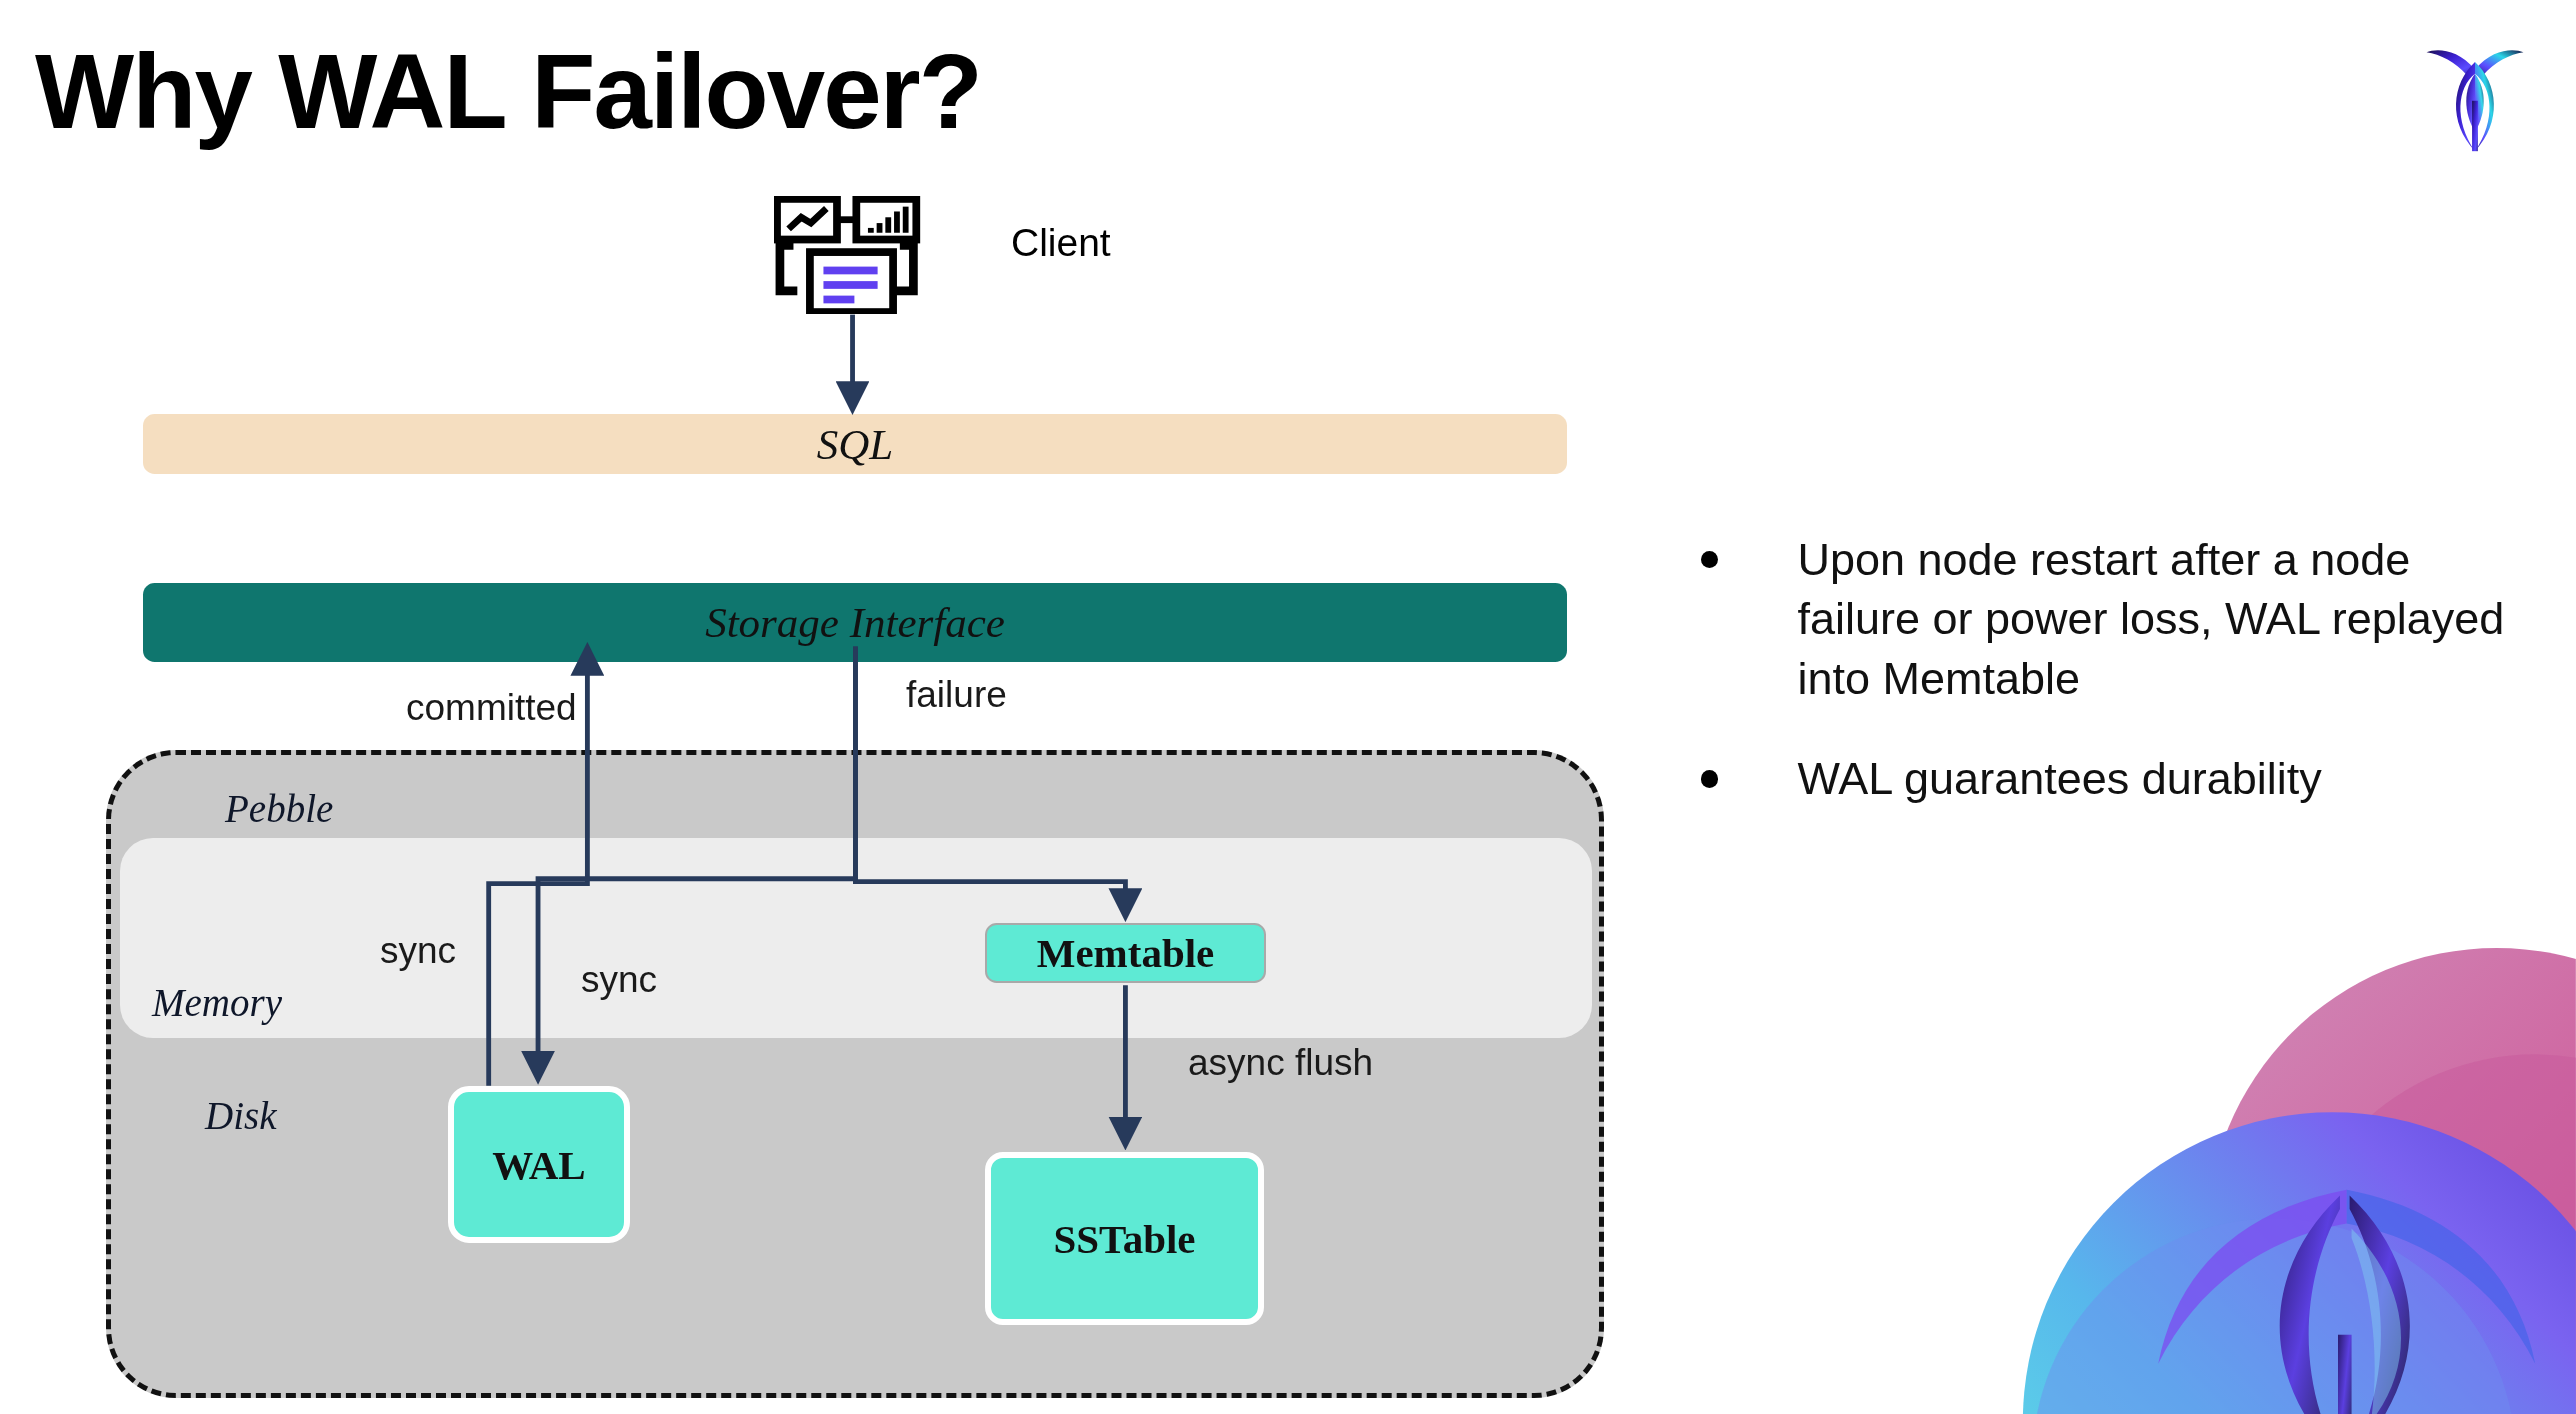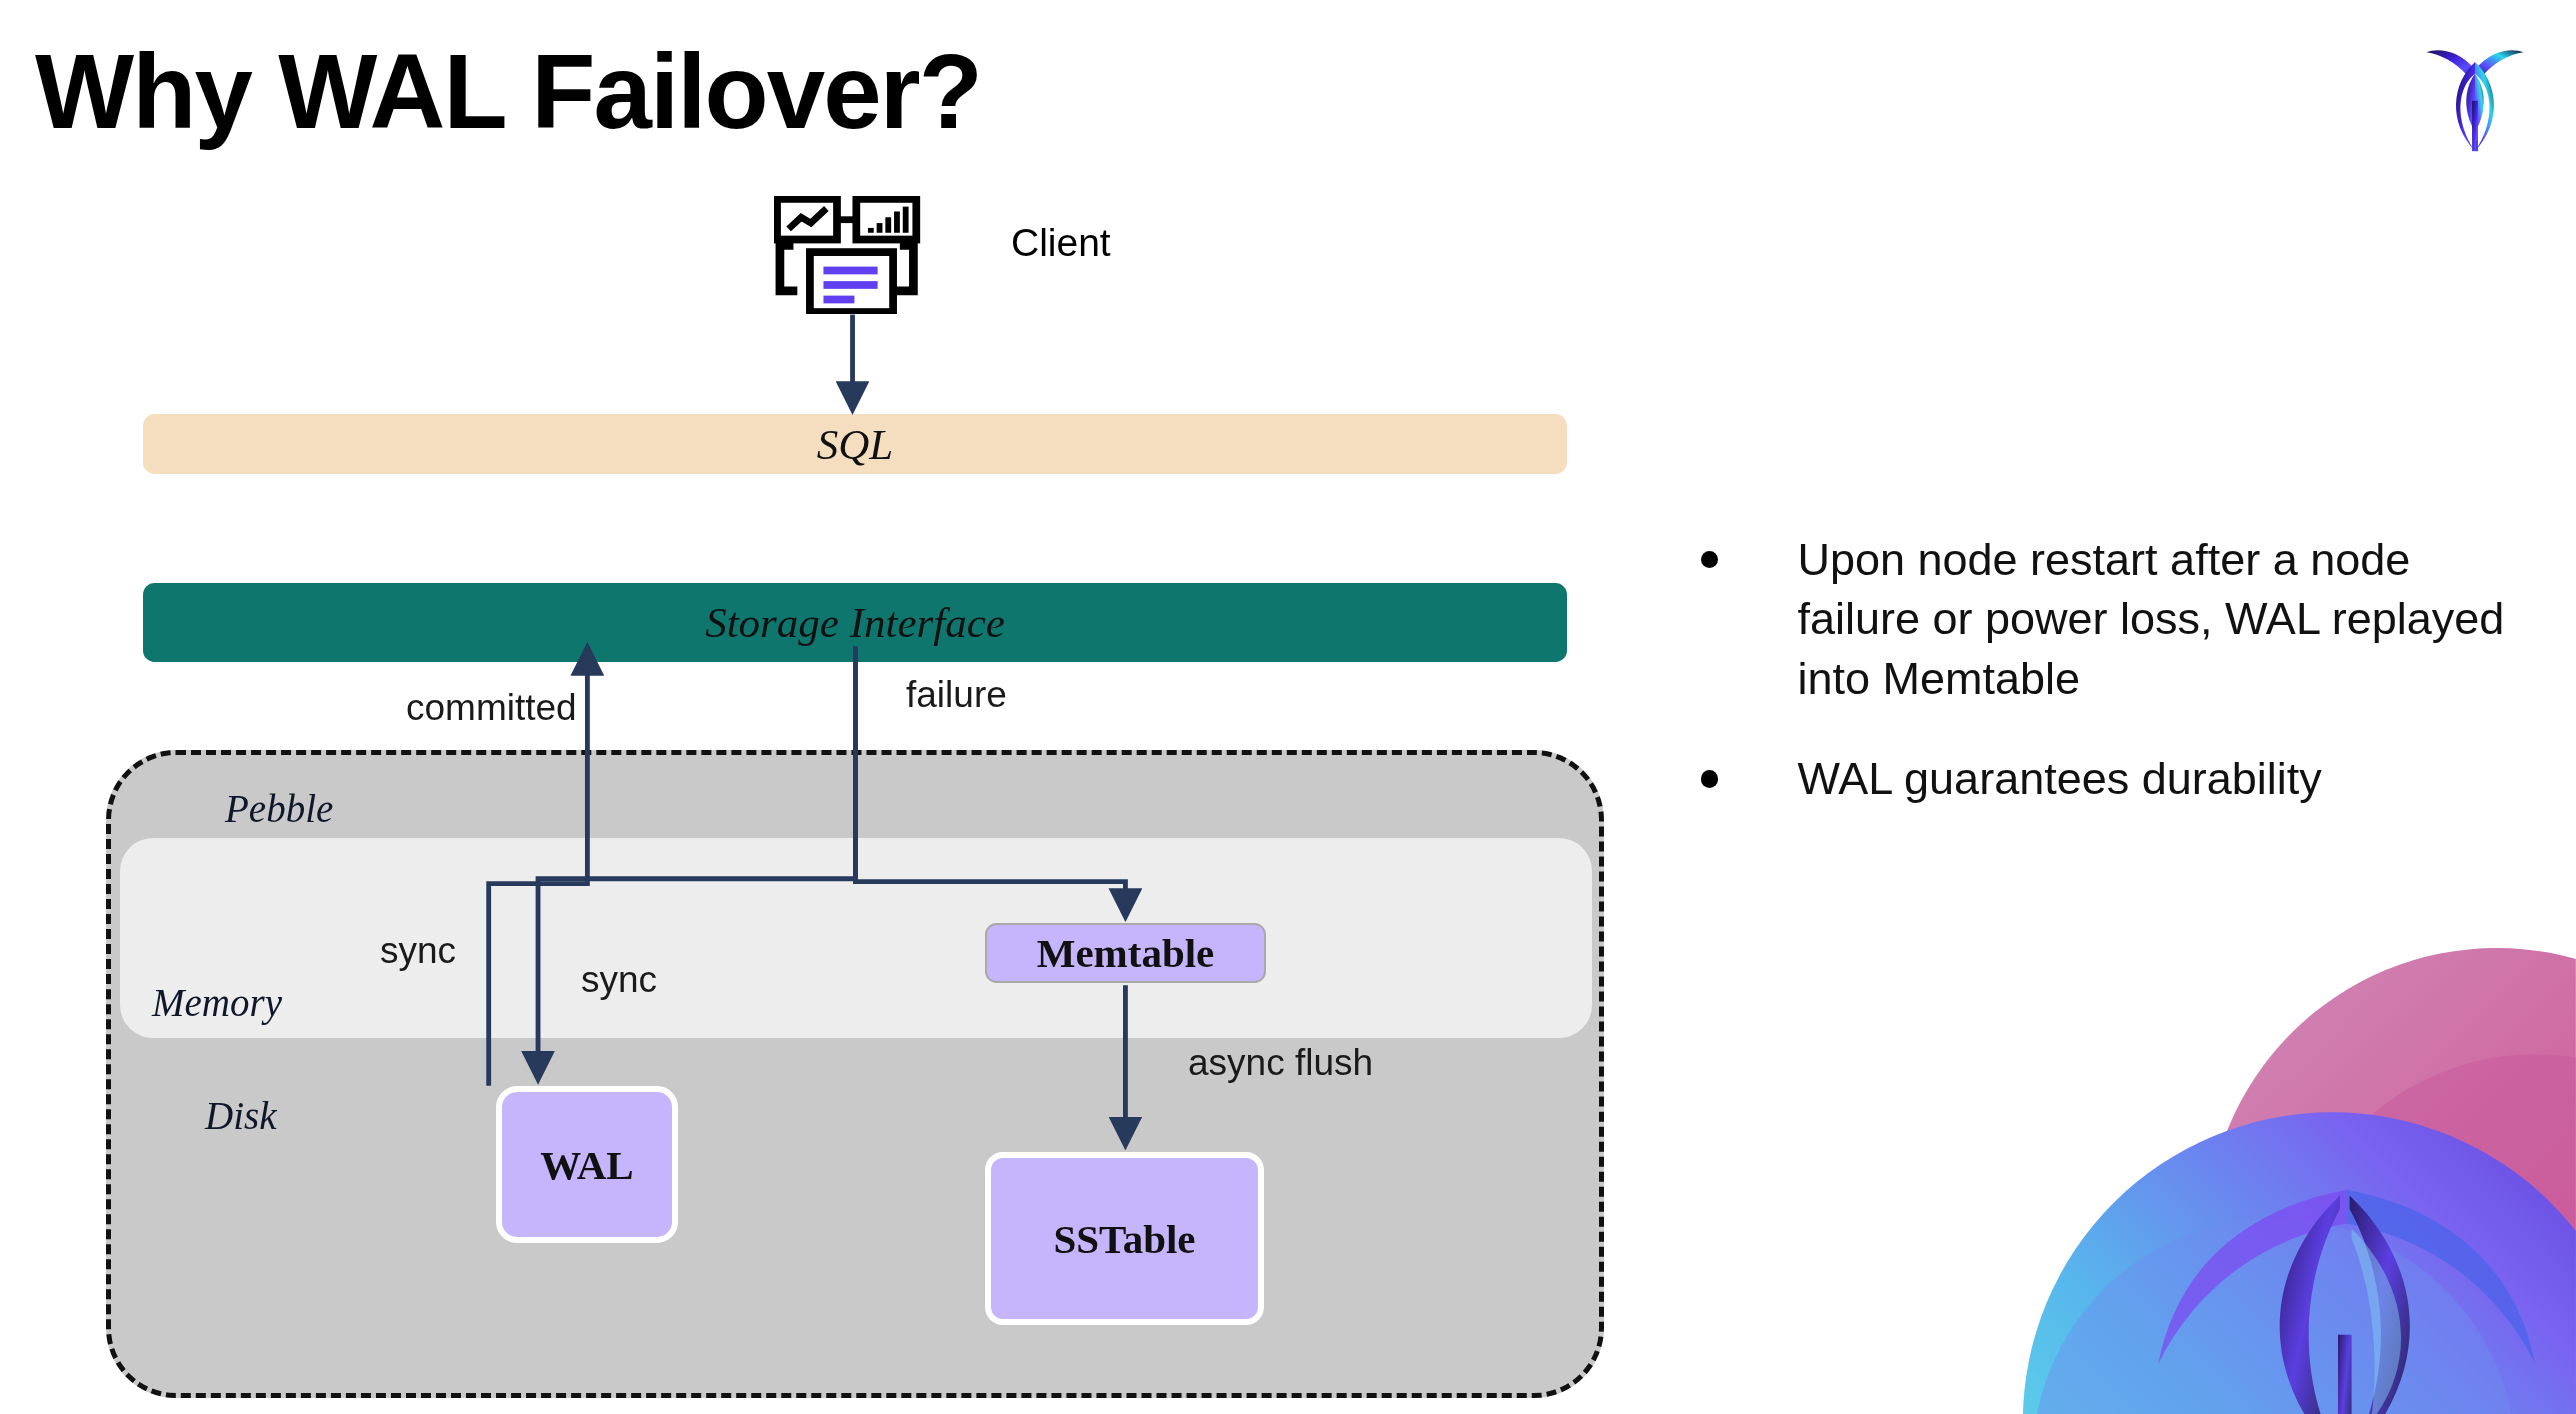--- a/index.html
+++ b/index.html
@@ -56,29 +56,29 @@
     font-size:39px;color:#0f172a;white-space:nowrap;font-style:italic;
   }
   #pebble-label{left:225px;top:786px;}
   #memory-label{left:152px;top:980px;}
   #disk-label{left:205px;top:1093px;}
 
   
   .node{
     position:absolute;display:flex;align-items:center;justify-content:center;
     font-family:"Liberation Serif",serif;font-weight:bold;color:#111;
-    background:#c4b5fd;box-sizing:border-box;
+    background:#5eead4;box-sizing:border-box;
   }
   #node-memtable{
     left:985px;top:923px;width:281px;height:60px;font-size:41px;
     border:2.9px solid #a9a9a9;border-radius:11.6px;
   }
   #node-wal{
     left:448px;top:1086px;width:182px;height:157px;font-size:41px;
-    border:6.8px solid #ffffff;border-radius:21px;margin-left:48px;
+    border:6.8px solid #ffffff;border-radius:21px;
   }
   #node-sstable{
     left:985px;top:1152px;width:279px;height:173px;font-size:41px;
     border:6.8px solid #ffffff;border-radius:18px;
   }
 
   
   #wires{position:absolute;left:0;top:0;width:2576px;height:1415px;
          pointer-events:none;}
 

